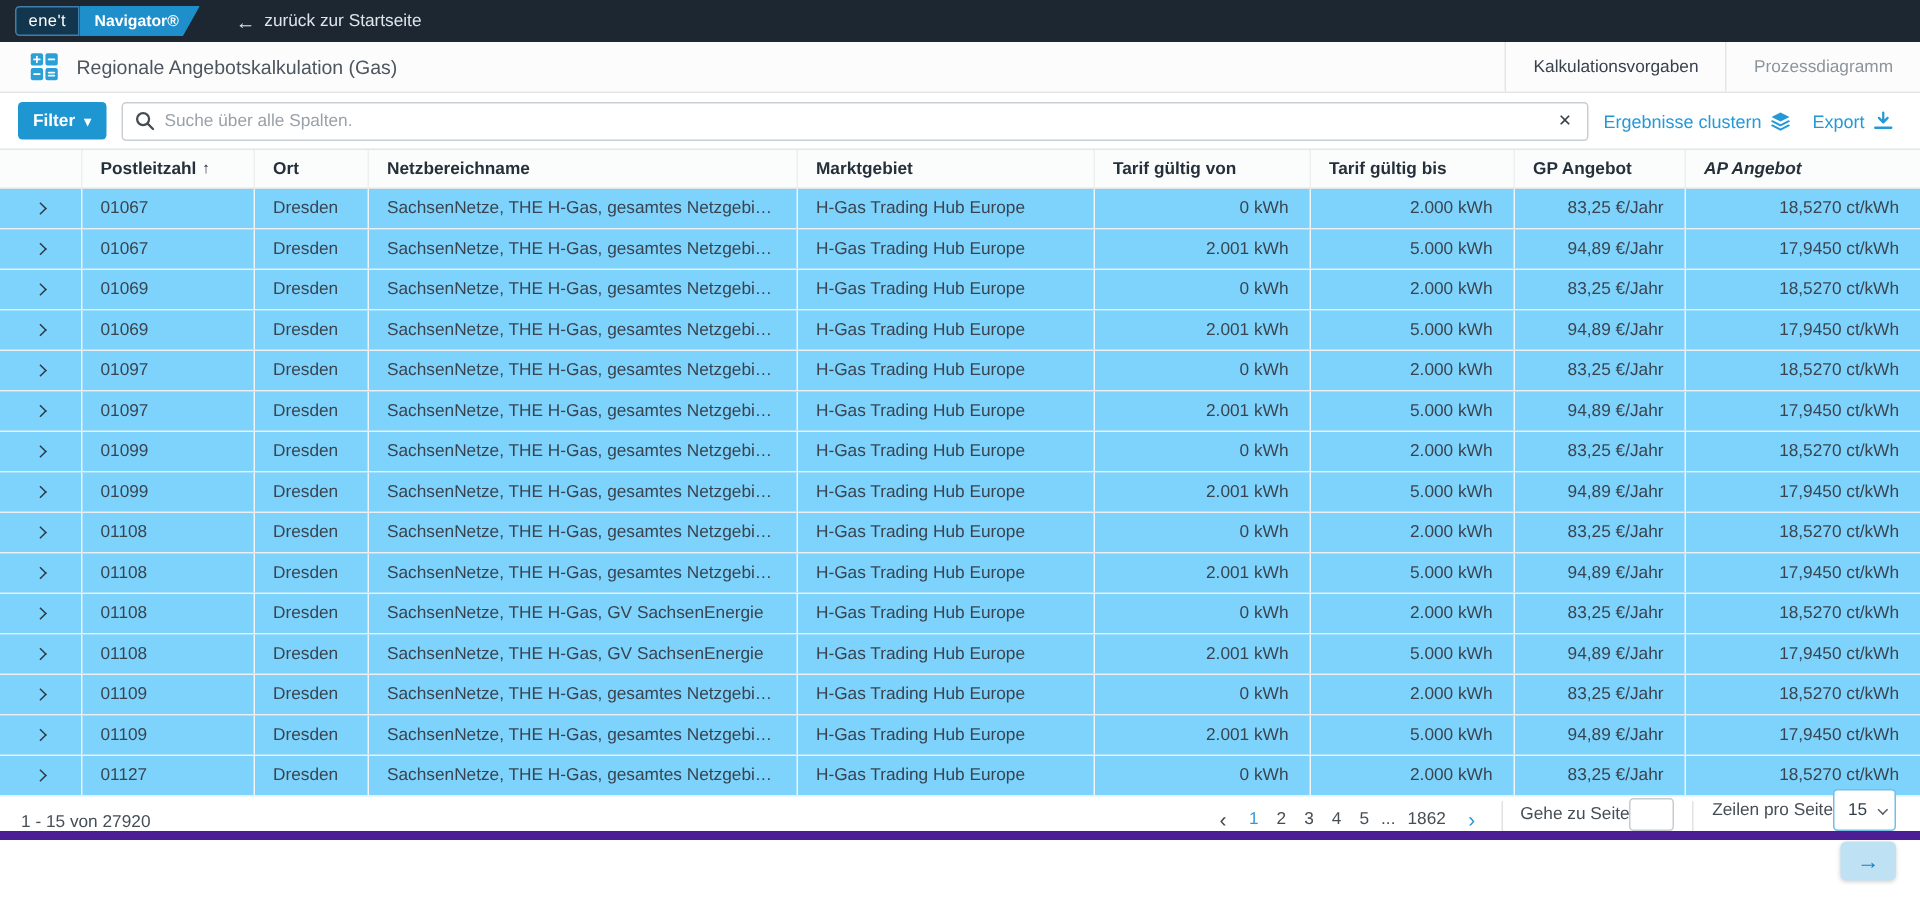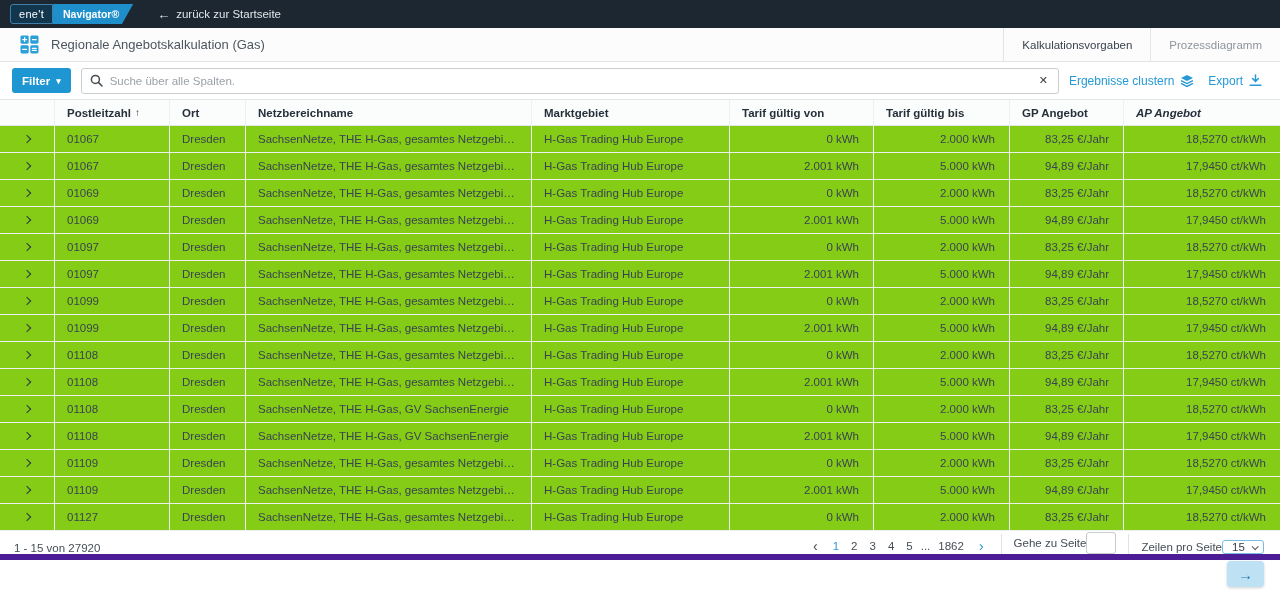--- a/index.html
+++ b/index.html
@@ -50,21 +50,21 @@
 
   
   .table { --cols:55px 115px 76px 286px 198px 144px 136px 114px minmax(0,1fr); }
   .thead { display:grid; grid-template-columns:var(--cols); background:#fbfcfc;
            border-top:1px solid #e3e6e8; border-bottom:1px solid #e3e6e8; height:27px; }
   .th { display:flex; align-items:center; padding:0 12px; font-size:11.5px; font-weight:bold;
         color:#26303b; border-right:1px solid #edeff1; gap:4px; overflow:hidden; white-space:nowrap; }
   .th:last-child { border-right:none;font-style:italic; }
   .sort-arrow { font-size:10px; font-weight:bold; }
   .tr { display:grid; grid-template-columns:var(--cols); height:27px; border-bottom:1px solid #eceef0;
-        background:#84cc16; }
+        background:#7dd3fc; }
   .td { display:flex; align-items:center; padding:0 12px; font-size:11.5px; color:#3a4450;
         border-right:1px solid #f0f2f3; overflow:hidden; white-space:nowrap; }
   .td:last-child { border-right:none; }
   .td.num { justify-content:flex-end; padding-right:14px; }
   .td-ellip { display:block; line-height:26px; text-overflow:ellipsis; }
   .td-expand { justify-content:center; cursor:pointer; padding:0; }
   .chev { width:6px; height:6px; border-top:1.6px solid #2b3947; border-right:1.6px solid #2b3947;
           transform:rotate(45deg); display:block; }
 
   
@@ -78,21 +78,21 @@
   .page-nav.next { color:#2499d6; }
   .page-btn { border:none; background:none; font-size:11.5px; color:#454d55; cursor:pointer;
               padding:2px 6px; font-family:inherit; }
   .page-btn.current { color:#2f9bd8; }
   .page-dots { border:none; background:none; font-size:11.5px; color:#454d55; padding:2px 2px;
                font-family:inherit; }
   .v-divider { width:1px; height:20px; background:#dfe3e6; margin:0 12px; }
   .goto-group, .rpp-group { display:flex; align-items:center; gap:0; white-space:nowrap; }
   .goto-input { width:30px; height:22px; border:1px solid #c7ccd1; border-radius:3px;
                 font-size:11.5px; padding:0 4px; font-family:inherit; outline:none; }
-  .rpp-select { width:42px; height:14px; border:1px solid #76bde4; border-radius:3px; background:#fff;
+  .rpp-select { width:42px; height:28px; border:1px solid #76bde4; border-radius:3px; background:#fff;
                 display:flex; align-items:center; justify-content:space-between; padding:0 6px 0 9px;
                 font-size:11.5px; color:#333c46; cursor:pointer; }
   .select-chev { width:5px; height:5px; border-right:1.4px solid #555c63; border-bottom:1.4px solid #555c63;
                  transform:rotate(45deg) translateY(-1px); }
 
   .fab { position:absolute; right:16px; bottom:13px; width:37px; height:26px; border:none;
          border-radius:4px; background:#bee1f3; color:#1a7fc0; font-size:15px; cursor:pointer;
          box-shadow:0 1px 3px rgba(0,0,0,.18); font-family:inherit; line-height:1; }
 </style>
 </head>

